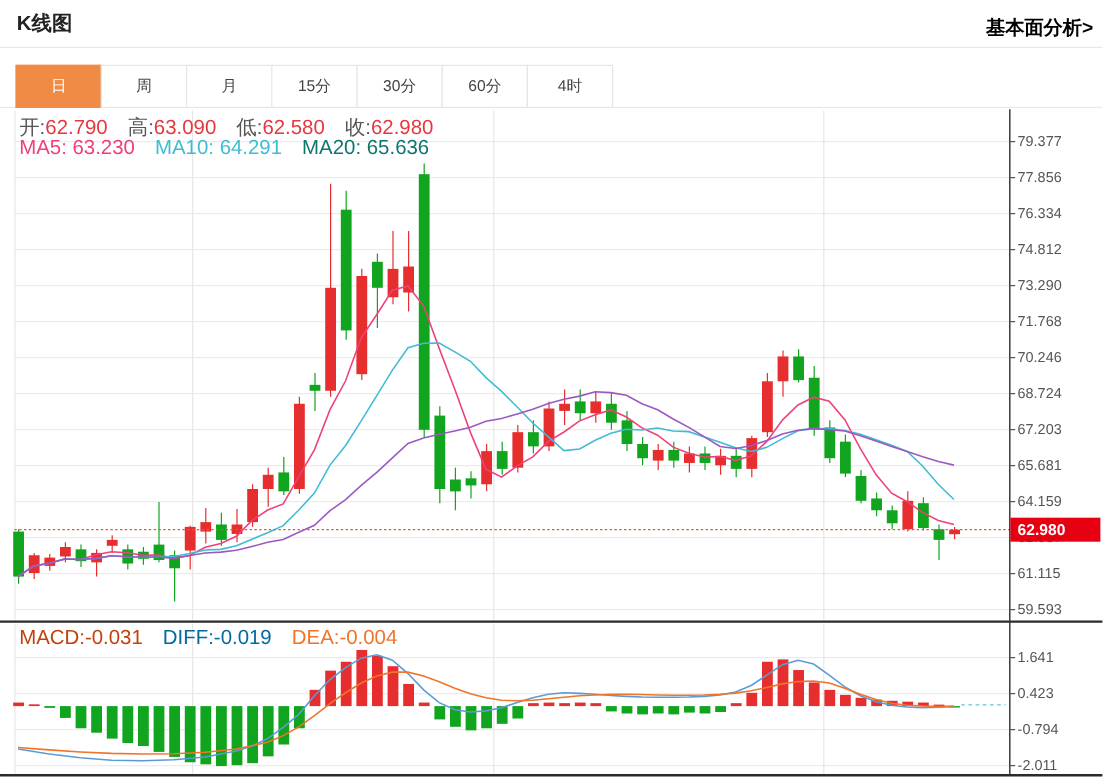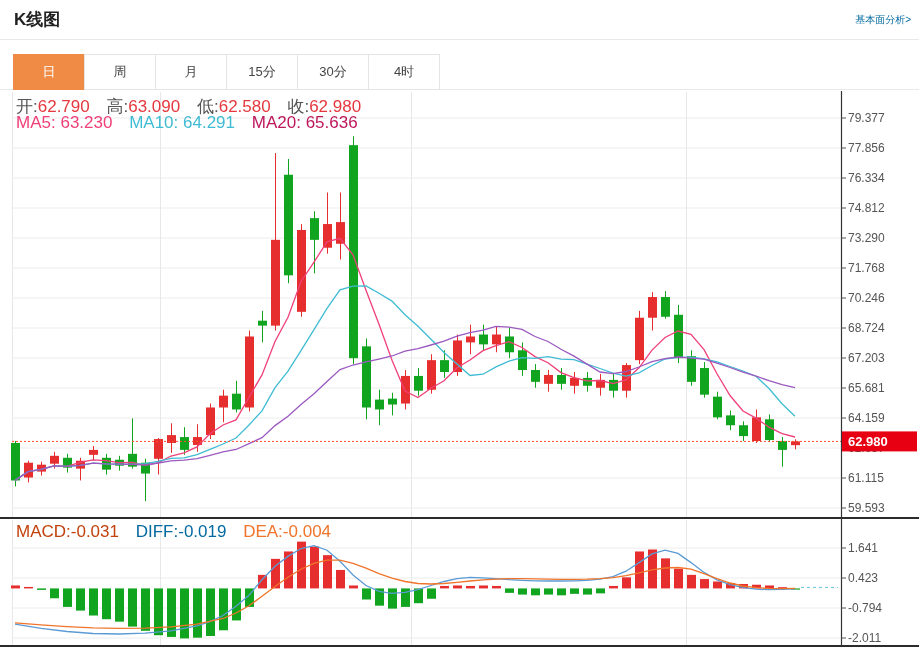--- a/index.html
+++ b/index.html
@@ -1,18 +1,18 @@
 <!DOCTYPE html>
 <html><head>
 <meta charset="utf-8">
 <style>
   html,body{margin:0;padding:0;background:#fff;font-family:"Liberation Sans",sans-serif;}
   #app{position:relative;width:919px;height:650px;background:#fff;overflow:hidden;}
   .title{position:absolute;left:14px;top:8px;font-size:17px;font-weight:bold;color:#222;z-index:3;}
-  .fund-link{position:absolute;right:8px;top:13px;font-size:10px;color:#0369a1;cursor:pointer;z-index:3;}
+  .fund-link{position:absolute;right:8px;top:13px;font-size:16px;color:#000000;cursor:pointer;z-index:3;font-weight:bold;}
   .hdr-divider{position:absolute;left:0;top:39px;width:919px;height:1px;background:#e8e8e8;z-index:1;}
   .tabs{position:absolute;left:14px;top:54px;display:flex;z-index:3;}
   .tab{width:70px;height:34px;line-height:34px;text-align:center;font-size:13px;color:#444;
        background:#fff;border:1px solid #e5e5e5;margin-left:-1px;cursor:pointer;box-sizing:content-box;}
   .tab.active{color:#fff;}
   .tabs-underline{position:absolute;left:0;top:89px;width:919px;height:1px;background:#e9e9e9;z-index:2;}
   .info-row{position:absolute;left:16px;font-size:17px;white-space:nowrap;z-index:3;}
   .info-row .lbl{color:#555;}
   .pair{margin-right:12px;}
   #info-ohlc{top:95px;}
@@ -294,35 +294,36 @@
         <text x="848" y="445.912228796844" font-size="13" font-weight="bold" fill="#ffffff">62.980</text>
       </g>
     </svg>
 
   <div class="tabs">
     <div class="tab active" style="background: rgb(239, 139, 69); border-color: rgb(239, 139, 69);">日</div>
     <div class="tab">周</div>
     <div class="tab">月</div>
     <div class="tab">15分</div>
     <div class="tab">30分</div>
+    <div class="tab">60分</div>
     <div class="tab">4时</div>
   </div>
   <div class="tabs-underline"></div>
 
   <div class="info-row" id="info-ohlc">
     <span class="pair"><span class="lbl">开:</span><span style="color: rgb(229, 56, 62);">62.790</span></span>
     <span class="pair"><span class="lbl">高:</span><span style="color: rgb(229, 56, 62);">63.090</span></span>
     <span class="pair"><span class="lbl">低:</span><span style="color: rgb(229, 56, 62);">62.580</span></span>
     <span class="pair"><span class="lbl">收:</span><span style="color: rgb(229, 56, 62);">62.980</span></span>
   </div>
 
   <div class="info-row" id="info-ma">
     <span class="pair" style="color: rgb(239, 64, 120);"><span>MA5:</span> <span>63.230</span></span>
     <span class="pair" style="color: rgb(63, 188, 212);"><span>MA10:</span> <span>64.291</span></span>
-    <span class="pair" style="color: #be185d;"><span>MA20:</span> <span>65.636</span></span>
+    <span class="pair" style="color: #0f766e;"><span>MA20:</span> <span>65.636</span></span>
   </div>
 
   <div class="info-row" id="info-macd">
     <span class="pair" style="color: #c2410c;"><span>MACD:</span><span>-0.031</span></span>
     <span class="pair" style="color: #0369a1; text-align: right;"><span>DIFF:</span><span>-0.019</span></span>
     <span class="pair" style="color: rgb(240, 116, 42);"><span>DEA:</span><span>-0.004</span></span>
   </div>
 
 </div>
 

